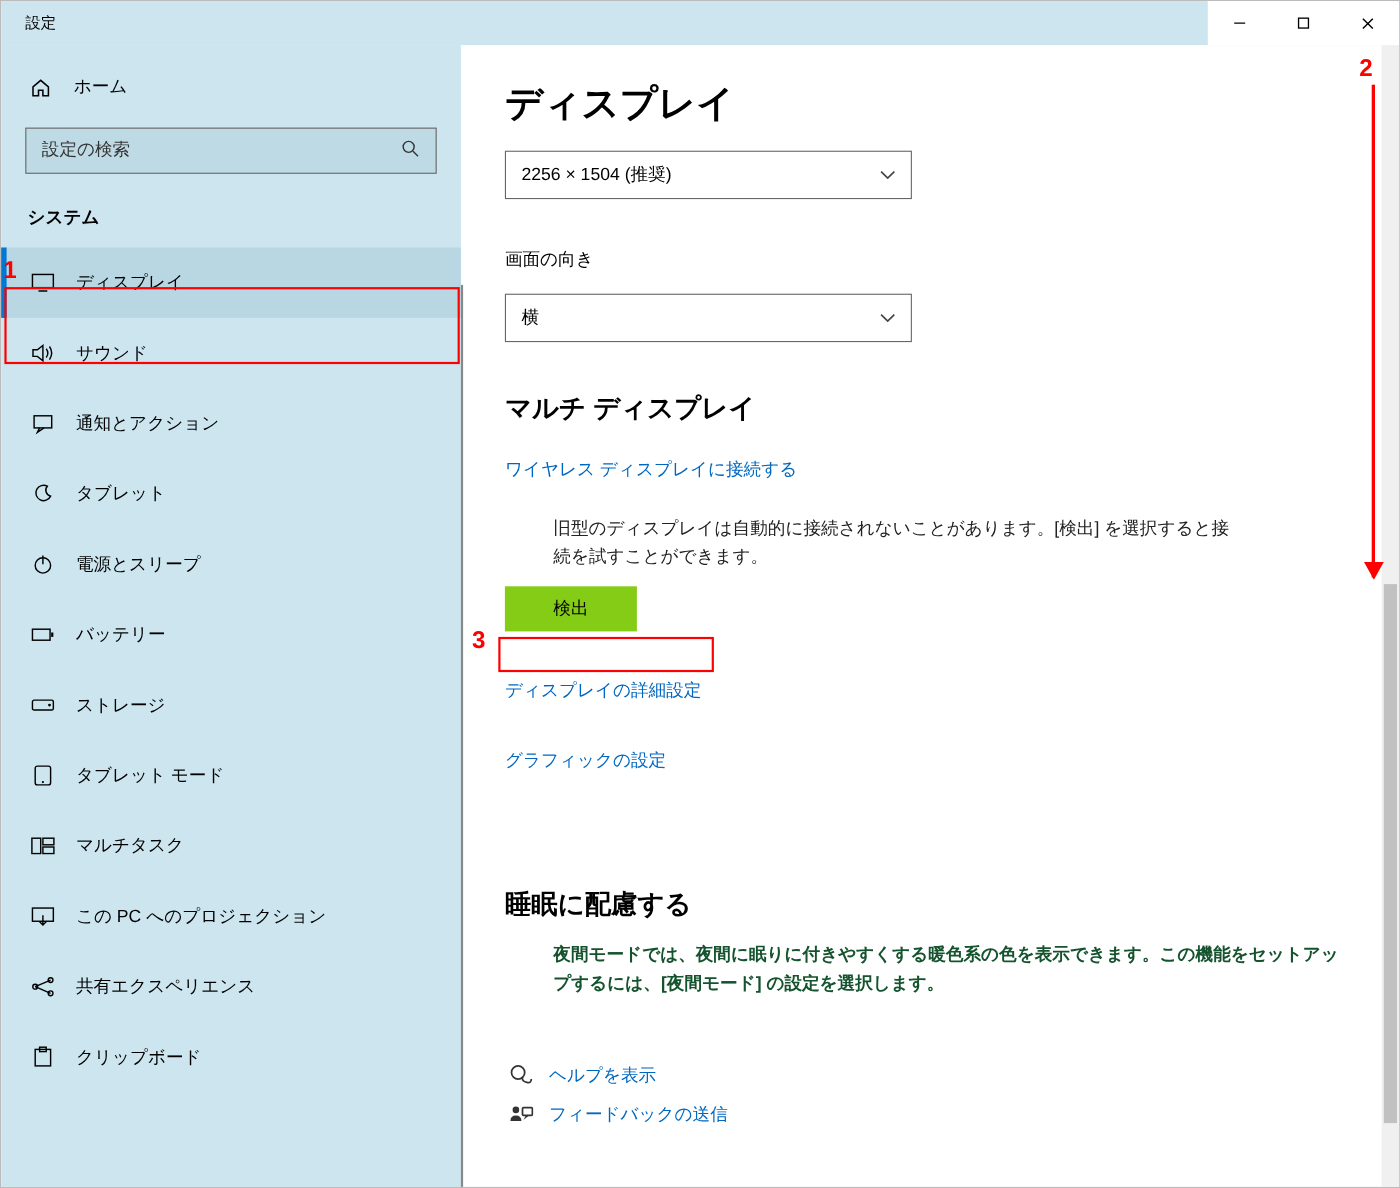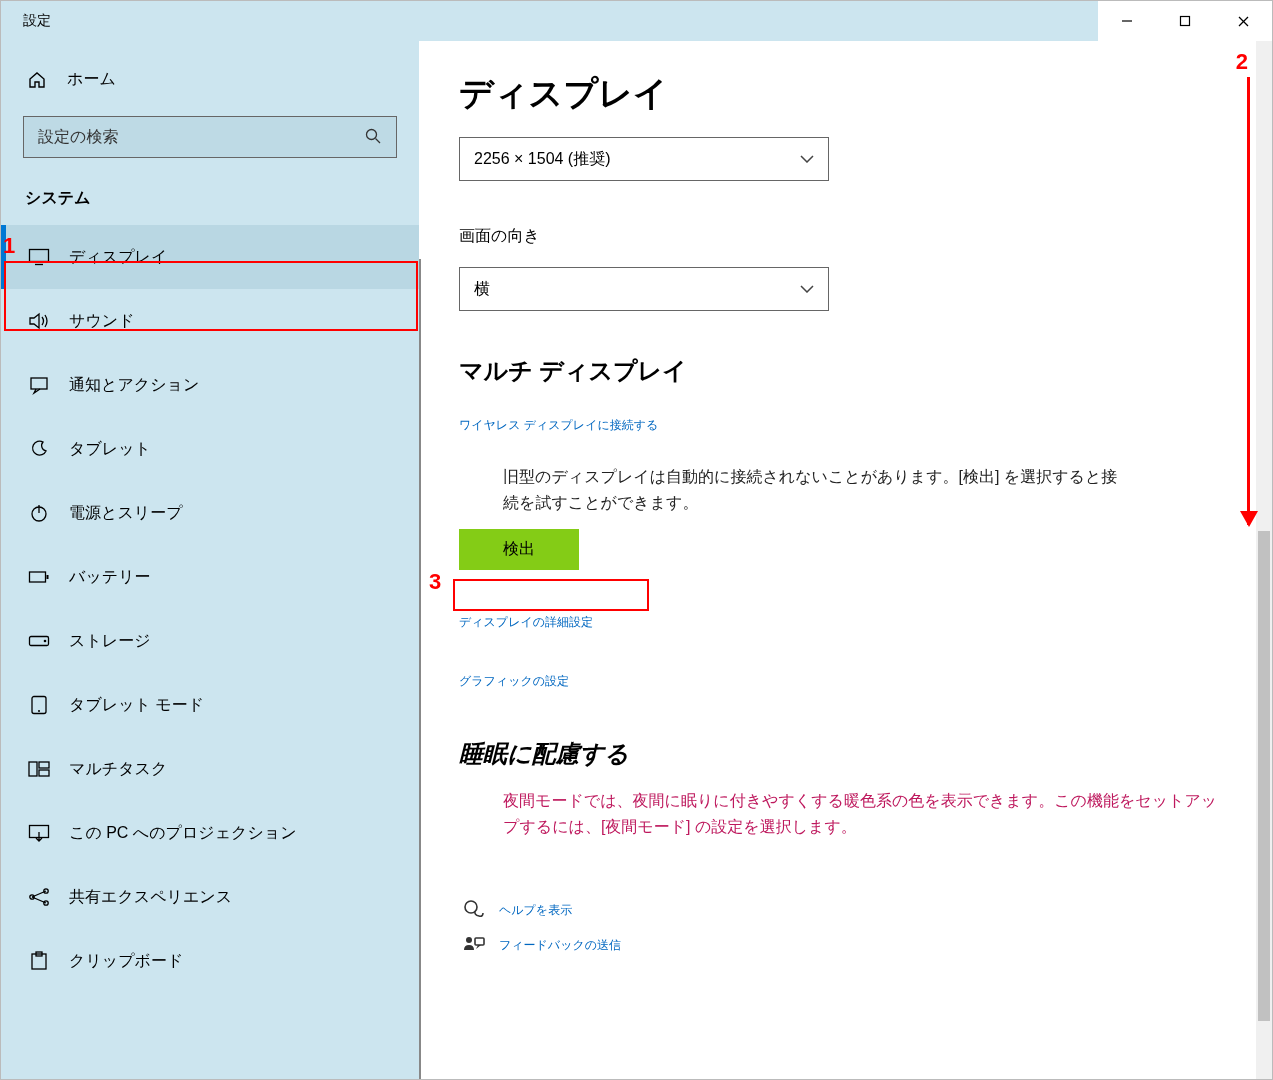--- a/index.html
+++ b/index.html
@@ -152,34 +152,34 @@
       margin-top: 45px;
     }
     .section-h2 {
       font-size: 24px;
       font-weight: 600;
       margin-top: 44px;
       margin-bottom: 18px;
     }
     .link {
       color: #0067c0;
-      font-size: 12px;
+      font-size: 16px;
       cursor: pointer;
       margin: 12px 0;
       display: inline-block;
     }
     .body-text {
       font-size: 16px;
       color: #222;
       margin-top: 18px;
       line-height: 1.6;
       max-width: 620px;
       margin-left: 44px;
     }
-    .gray-text { color: #be185d; }
+    .gray-text { color: #14532d; font-weight: bold; }
     .btn {
       display: inline-flex;
       align-items: center;
       justify-content: center;
       background: #84cc16;
       border: none;
       padding: 10px 28px;
       font-size: 16px;
       margin-top: 14px;
       cursor: pointer;
@@ -426,21 +426,21 @@
     <div class="body-text">旧型のディスプレイは自動的に接続されないことがあります。[検出] を選択すると接続を試すことができます。</div>
     <button class="btn">検出</button>
 
     <div style="margin-top:32px;">
       <a class="link">ディスプレイの詳細設定</a>
     </div>
     <div style="margin-top:18px;">
       <a class="link">グラフィックの設定</a>
     </div>
 
-    <div class="section-h2" style="margin-top:36px;font-style:italic;">睡眠に配慮する</div>
+    <div class="section-h2" style="margin-top:92px;">睡眠に配慮する</div>
     <div class="body-text gray-text" style="margin-top:4px; max-width:720px;">夜間モードでは、夜間に眠りに付きやすくする暖色系の色を表示できます。この機能をセットアップするには、[夜間モード] の設定を選択します。</div>
 
     <div class="help-row" style="margin-top:60px;">
       <span class="hicon">
         <svg width="22" height="22" viewBox="0 0 22 22">
             <circle cx="8" cy="8" r="6" fill="none" stroke="#333" stroke-width="1.6"></circle>
             <path d="M12 12 Q11 16 16 17 Q20 18 20 14" fill="none" stroke="#333" stroke-width="1.6"></path>
           </svg>
       </span>
       <a class="link">ヘルプを表示</a>

